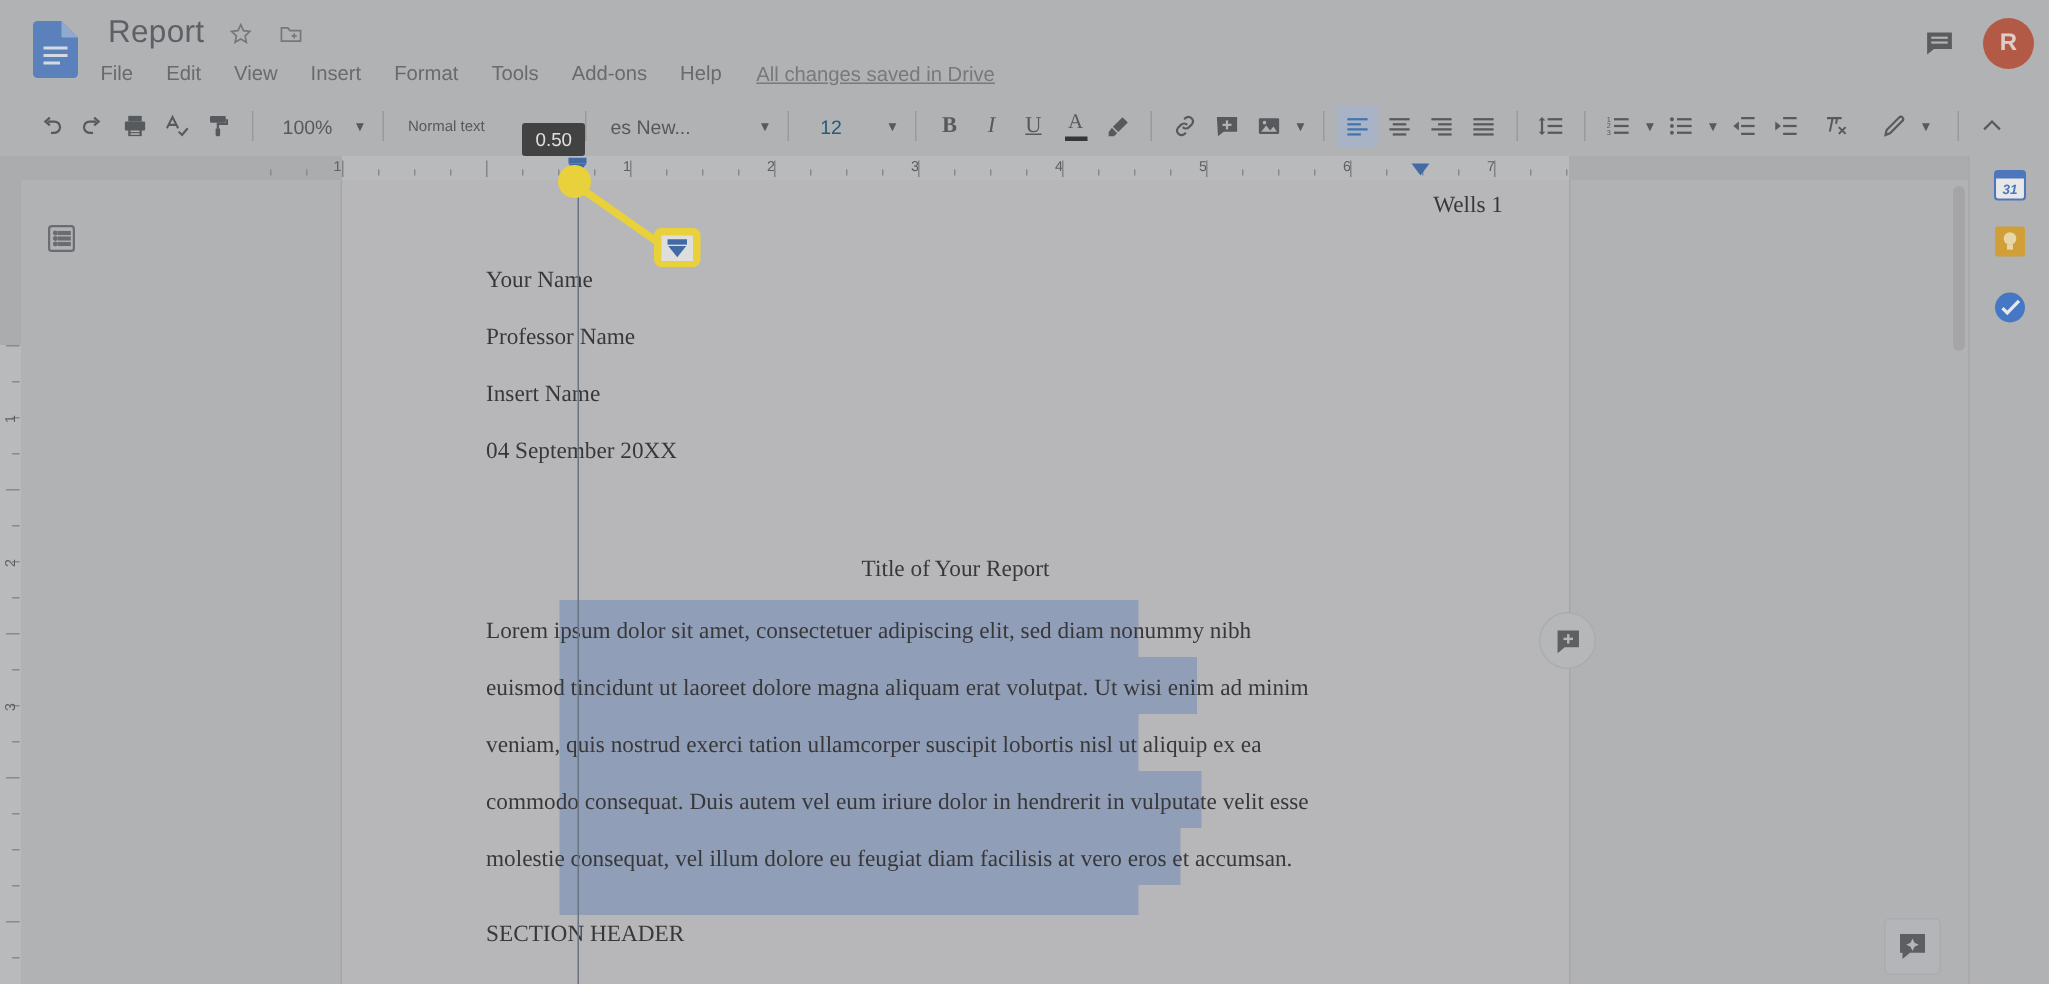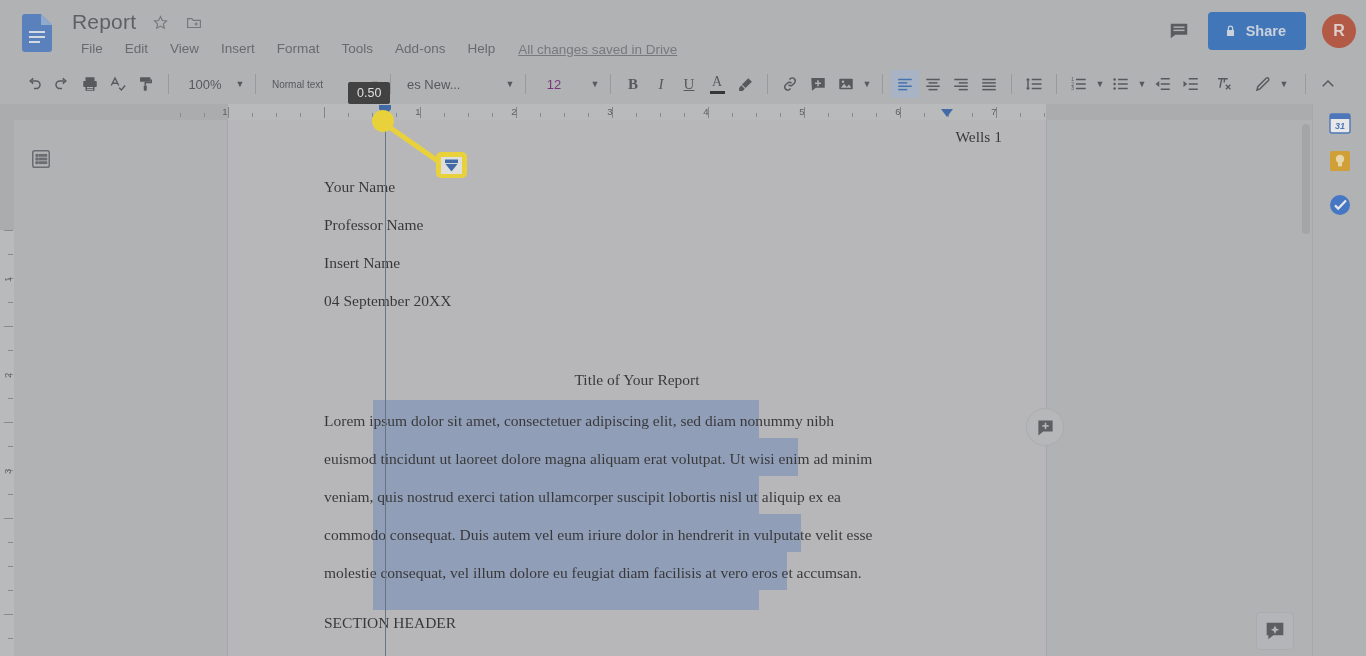--- a/index.html
+++ b/index.html
@@ -11,21 +11,21 @@
   }
   #app { position: relative; width:1366px; height:656px; background:#b9babc; }
 
   
   .topbar { position:absolute; left:0; top:0; width:1366px; height:64px; background:#b9babc; }
   .doc-icon { position:absolute; left:22px; top:14px; width:30px; height:38px; }
   .doc-icon svg { display:block; }
   .title-row { position:absolute; left:72px; top:10px; display:flex; align-items:center; gap:14px; }
   .doc-title { font-size:21px; color:#4e5356; letter-spacing:.2px; line-height:24px; }
   .ic-btn { width:20px; height:20px; display:flex; align-items:center; justify-content:center; color:#6b6f72; }
-  .menubar { position:absolute; left:70px; top:38px; display:flex; align-items:center; gap:0; }
+  .menubar { position:absolute; left:56px; top:38px; display:flex; align-items:center; gap:0; }
   .menu-item { font-size:13.5px; color:#5a5f62; padding:2px 11px; border-radius:3px; line-height:18px; }
   .saved-note { font-size:13.5px; color:#6e7275; margin-left:12px; text-decoration:underline; }
 
   .top-right { position:absolute; right:10px; top:12px; display:flex; align-items:center; gap:16px; }
   .comment-ic { width:26px; height:26px; display:flex; align-items:center; justify-content:center; color:#494c4e;}
   .share-btn {
     height:38px; padding:0 20px 0 16px; background:#2a6dc0; border-radius:4px;
     display:flex; align-items:center; gap:9px; color:#d8e2ef; font-size:14.5px; font-weight:600;
   }
   .share-btn .lockglyph { width:13px; height:14px; display:block; }
@@ -39,21 +39,21 @@
   .tb { height:28px; min-width:28px; display:flex; align-items:center; justify-content:center;
         color:#46494b; border-radius:3px; }
   .tb.sq { width:28px; }
   .tb-sep { width:1px; height:20px; background:#9a9c9e; margin:0 8px; }
   .tb-gap { width:5px; }
   .dd-caret { width:14px; display:flex; align-items:center; justify-content:center; color:#45494b; font-size:9px; }
   .zoombox { display:flex; align-items:center; }
   .zoomval { width:56px; text-align:center; font-size:13px; color:#45484a; }
   .stylebox { width:104px; padding-left:8px; font-size:10px; color:#45484a; }
   .fontbox { width:104px; padding-left:8px; font-size:13px; color:#45484a; }
-  .sizebox { width:40px; text-align:center; font-size:13px; color:#701a75; }
+  .sizebox { width:40px; text-align:center; font-size:13px; color:#0c4a6e; }
   .tb.active { background:#aebdd1; }
   .tb.bold { font-family:"Liberation Serif", serif; font-weight:700; font-size:15px; }
   .tb.ital { font-family:"Liberation Serif", serif; font-style:italic; font-size:15px; }
   .tb.under { font-family:"Liberation Serif", serif; font-size:15px; text-decoration:underline; }
   .textcolor { display:flex; flex-direction:column; align-items:center; justify-content:center; line-height:1; }
   .textcolor .ltr { font-family:"Liberation Serif", serif; font-size:14px; }
   .textcolor .bar { width:15px; height:3px; background:#1b1b1b; margin-top:2px; }
 
   
   .hruler { position:absolute; left:0; top:104px; width:1366px; height:16px; background:#b9babc; }
@@ -166,26 +166,20 @@
       <div class="saved-note">All changes saved in Drive</div>
     </div>
 
     <div class="top-right">
       <div class="comment-ic">
         <svg width="22" height="22" viewBox="0 0 24 24" fill="currentColor">
           <path d="M3 4h18v12H8l-5 4z"></path>
           <rect x="6" y="7" width="12" height="1.6" fill="#b9babc"></rect>
           <rect x="6" y="10.5" width="12" height="1.6" fill="#b9babc"></rect>
         </svg>
-      </div>
-      <div class="share-btn">
-        <svg class="lockglyph" viewBox="0 0 24 24" fill="currentColor">
-          <path d="M7 10V7a5 5 0 0 1 10 0v3h1.5v11h-13V10z M9.2 10h5.6V7a2.8 2.8 0 0 0-5.6 0z"></path>
-        </svg>
-        <span>Share</span>
       </div>
       <div class="avatar">R</div>
     </div>
   </div>
 
   <div class="toolbar">
     <div class="tb sq">
       <svg width="18" height="18" viewBox="0 0 24 24" fill="none" stroke="currentColor" stroke-width="2">
           <path d="M9 8H15a5 5 0 0 1 0 10h-3"></path>
           <path d="M11 4.5L7 8l4 3.5"></path>

